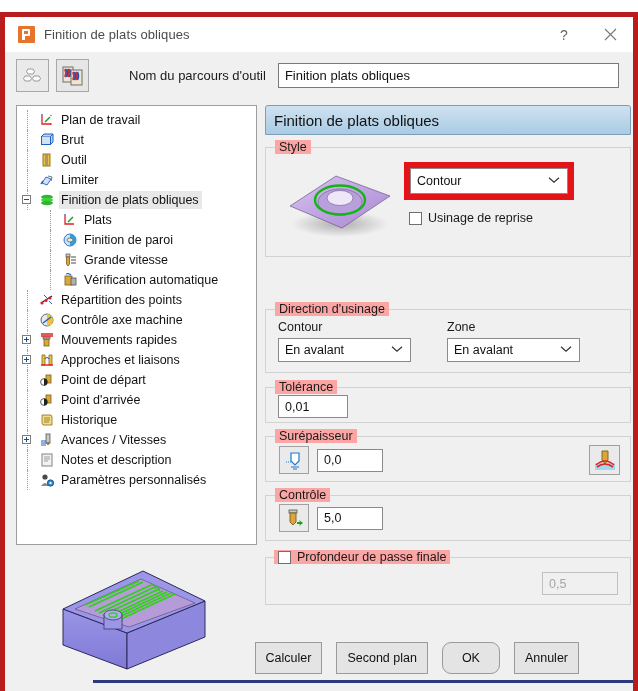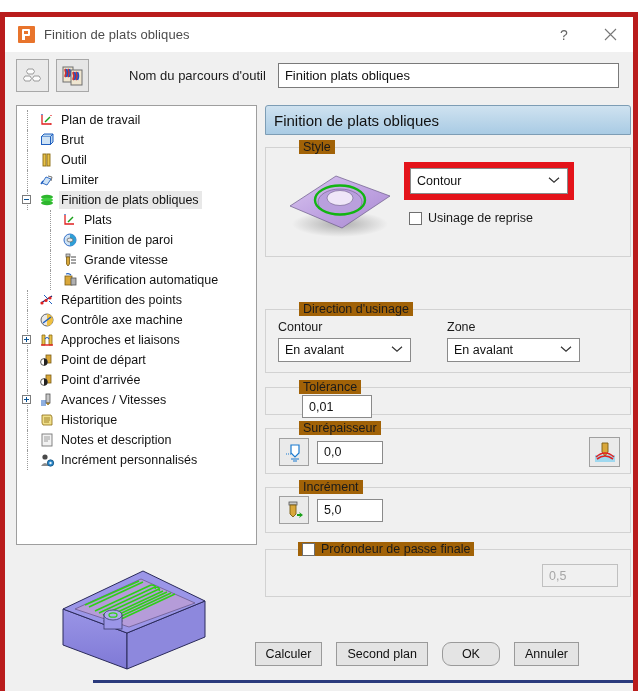--- a/index.html
+++ b/index.html
@@ -104,22 +104,22 @@
     height:30px;border:1px solid #7d9db5;border-radius:3px 3px 0 0;
     background:linear-gradient(#cfe2f0,#a9cbe4);
     display:flex;align-items:center;padding-left:8px;
     font-size:15px;color:#111;box-sizing:border-box;
   }
   .group{
     border:1px solid #d2d2d2;margin-top:10px;position:relative;
     background:#f0f0f0;box-sizing:border-box;
   }
   .group > .gtitle{
-    position:absolute;top:-8px;left:9px;background:#a16207;padding:0 4px;
-    font-size:12.5px;color:#1a1a1a;margin-left:24px;
+    position:absolute;top:-8px;left:9px;background:#fca5a5;padding:0 4px;
+    font-size:12.5px;color:#1a1a1a;
   }
   .fieldlabel{font-size:12.5px;color:#1a1a1a;}
   .combo{
     height:24px;border:1px solid #8a8a8a;background:#fff;
     display:flex;align-items:center;box-sizing:border-box;
     padding-left:6px;font-size:12.5px;color:#111;position:relative;
   }
   .combo .chev{
     position:absolute;right:7px;top:50%;transform:translateY(-60%);
   }
@@ -143,21 +143,21 @@
     box-sizing:border-box;display:flex;align-items:center;justify-content:center;
     flex:none;
   }
   
   .btnbar{
     position:absolute;left:0;right:0;bottom:32px;height:24px;
     display:flex;justify-content:flex-end;padding-right:54px;gap:14px;
     box-sizing:border-box;
   }
   .btn{
-    min-width:60px;height:24px;border:1px solid #9a9a9a;background:#e4e4e4;
+    min-width:60px;height:32px;border:1px solid #9a9a9a;background:#e4e4e4;
     display:flex;align-items:center;justify-content:center;
     font-size:12.5px;color:#111;padding:0 10px;box-sizing:border-box;
   }
   .statusline{
     position:absolute;left:0;right:0;bottom:0;height:18px;background:#f0f0f0;
   }
   .statusline:after{
     content:"";position:absolute;left:88px;right:0;top:0;height:3px;background:#2a3a7c;
   }
 </style>
@@ -305,20 +305,30 @@
               <circle cx="8" cy="8" r="6" fill="#e8e8e8" stroke="#555" stroke-width="0.9"></circle>
               <path d="M8 2 a6 6 0 0 1 0 12 z" fill="#f0c040"></path>
               <path d="M4 11 L12 5" stroke="#2060c0" stroke-width="1.5"></path>
             </svg></span>
           <span class="lbl">Contrôle axe machine</span>
         </div>
         <div class="tnode">
           <span class="dots" style="left: 10px; top: 0px; height: 20px;"></span>
           <span class="expander plus" style="left: 5px; top: 5px;"></span>
           <span class="ticon" style="margin-left: 22px;"><svg width="16" height="16" viewBox="0 0 16 16">
+              <rect x="5" y="7" width="5" height="7" fill="#d9a73a" stroke="#7a5d14" stroke-width="0.8"></rect>
+              <rect x="4" y="5" width="7" height="2" fill="#b0b0b0" stroke="#555" stroke-width="0.7"></rect>
+              <path d="M2 2 h12 M2 4 h12" stroke="#e02020" stroke-width="1.3"></path>
+            </svg></span>
+          <span class="lbl">Mouvements rapides</span>
+        </div>
+        <div class="tnode">
+          <span class="dots" style="left: 10px; top: 0px; height: 20px;"></span>
+          <span class="expander plus" style="left: 5px; top: 5px;"></span>
+          <span class="ticon" style="margin-left: 22px;"><svg width="16" height="16" viewBox="0 0 16 16">
               <path d="M3 3 h3 v10 h-3 z" fill="#e8c24a" stroke="#8a6b13" stroke-width="0.8"></path>
               <path d="M10 3 h3 v10 h-3 z" fill="#e8c24a" stroke="#8a6b13" stroke-width="0.8"></path>
               <path d="M2 13 h12" stroke="#e02020" stroke-width="1.4"></path>
               <path d="M6 7 q2 -3 4 0" stroke="#2060c0" stroke-width="1.1" fill="none"></path>
             </svg></span>
           <span class="lbl">Approches et liaisons</span>
         </div>
         <div class="tnode">
           <span class="dots" style="left: 10px; top: 0px; height: 20px;"></span>
           <span class="ticon" style="margin-left: 22px;"><svg width="16" height="16" viewBox="0 0 16 16">
@@ -332,53 +342,53 @@
           <span class="dots" style="left: 10px; top: 0px; height: 20px;"></span>
           <span class="ticon" style="margin-left: 22px;"><svg width="16" height="16" viewBox="0 0 16 16">
               <rect x="7" y="3" width="5" height="8" fill="#d9a73a" stroke="#7a5d14" stroke-width="0.8"></rect>
               <circle cx="5" cy="10" r="3.4" fill="#fff" stroke="#333" stroke-width="0.8"></circle>
               <path d="M5 6.6 a3.4 3.4 0 0 1 0 6.8 z" fill="#222"></path>
             </svg></span>
           <span class="lbl">Point d'arrivée</span>
         </div>
         <div class="tnode">
           <span class="dots" style="left: 10px; top: 0px; height: 20px;"></span>
+          <span class="ticon" style="margin-left: 22px;"><svg width="16" height="16" viewBox="0 0 16 16">
+              <path d="M3 3 h9 l1 2 v8 h-9 l-1 -2 z" fill="#f0df8a" stroke="#8a6b13" stroke-width="0.8"></path>
+              <path d="M5 6 h6 M5 8 h6 M5 10 h5" stroke="#8a6b13" stroke-width="0.8"></path>
+            </svg></span>
+          <span class="lbl">Historique</span>
+        </div>
+        <div class="tnode">
+          <span class="dots" style="left: 10px; top: 0px; height: 20px;"></span>
           <span class="expander plus" style="left: 5px; top: 5px;"></span>
           <span class="ticon" style="margin-left: 22px;"><svg width="16" height="16" viewBox="0 0 16 16">
               <rect x="7" y="2" width="4" height="9" fill="#c8c8c8" stroke="#555" stroke-width="0.8"></rect>
               <path d="M7.5 11 h3 l-1.5 2 z" fill="#d9a73a" stroke="#7a5d14" stroke-width="0.7"></path>
               <path d="M2 9 h5 M2 11 h5 M2 13 h5" stroke="#2060c0" stroke-width="1"></path>
             </svg></span>
           <span class="lbl">Avances / Vitesses</span>
-        </div>
-        <div class="tnode">
-          <span class="dots" style="left: 10px; top: 0px; height: 20px;"></span>
-          <span class="ticon" style="margin-left: 22px;"><svg width="16" height="16" viewBox="0 0 16 16">
-              <path d="M3 3 h9 l1 2 v8 h-9 l-1 -2 z" fill="#f0df8a" stroke="#8a6b13" stroke-width="0.8"></path>
-              <path d="M5 6 h6 M5 8 h6 M5 10 h5" stroke="#8a6b13" stroke-width="0.8"></path>
-            </svg></span>
-          <span class="lbl">Historique</span>
         </div>
         <div class="tnode">
           <span class="dots" style="left: 10px; top: 0px; height: 20px;"></span>
           <span class="ticon" style="margin-left: 22px;"><svg width="16" height="16" viewBox="0 0 16 16">
               <rect x="3" y="2" width="10" height="12" fill="#f2f2f2" stroke="#777" stroke-width="0.9"></rect>
               <path d="M5 5 h6 M5 7 h6 M5 9 h4" stroke="#888" stroke-width="0.8"></path>
             </svg></span>
           <span class="lbl">Notes et description</span>
         </div>
         <div class="tnode">
           <span class="dots" style="left: 10px; top: 0px; height: 20px;"></span>
           <span class="ticon" style="margin-left: 22px;"><svg width="16" height="16" viewBox="0 0 16 16">
               <circle cx="6" cy="5" r="2.6" fill="#4a4a4a"></circle>
               <path d="M2 14 q4 -6 8 0 z" fill="#8a8a8a"></path>
               <circle cx="11.5" cy="11" r="3.2" fill="#2a86c8" stroke="#14527d" stroke-width="0.8"></circle>
               <circle cx="11.5" cy="11" r="1.2" fill="#e8f4fb"></circle>
             </svg></span>
-          <span class="lbl">Incrément personnalisés</span>
+          <span class="lbl">Paramètres personnalisés</span>
         </div>
       </div>
   </div>
 
   <div class="preview">
     <svg width="180" height="120" viewBox="0 0 180 120">
       <defs>
         <linearGradient id="sideG" x1="0" y1="0" x2="0" y2="1">
           <stop offset="0" stop-color="#9a95e6"></stop>
             <stop offset="1" stop-color="#7f79d6"></stop>
@@ -467,21 +477,21 @@
           <div class="combo" style="margin-top:4px;">
             <span>En avalant</span>
             <svg class="chev" width="12" height="8" viewBox="0 0 12 8">
               <path d="M1 1.5 L6 6 L11 1.5" stroke="#333" stroke-width="1.2" fill="none"></path>
             </svg>
           </div>
         </div>
       </div>
     </div>
 
-    <div class="group" style="height:28px;margin-top:14px;padding-left:24px;">
+    <div class="group" style="height:36px;margin-top:14px;">
       <div class="gtitle">Tolérance</div>
       <div style="padding:7px 0 0 12px;">
         <div class="txtbox" style="width:70px;">0,01</div>
       </div>
     </div>
 
     <div class="group" style="height:46px;margin-top:13px;">
       <div class="gtitle">Surépaisseur</div>
       <div style="display:flex;align-items:center;padding:8px 10px 0 13px;">
         <div class="iconbtn">
@@ -496,21 +506,21 @@
           <svg width="22" height="22" viewBox="0 0 22 22">
             <rect x="1" y="14" width="20" height="7" fill="#9fd8ef"></rect>
             <path d="M8 2 h6 v9 l-3 4 l-3 -4 Z" fill="#d9a73a" stroke="#7a5d14" stroke-width="0.9"></path>
             <path d="M2 16 q9 -8 18 0 M3 18 q8 -6 16 0" stroke="#e02020" stroke-width="1.6" fill="none"></path>
           </svg>
         </div>
       </div>
     </div>
 
     <div class="group" style="height:46px;margin-top:13px;">
-      <div class="gtitle">Incrément</div>
+      <div class="gtitle">Contrôle</div>
       <div style="display:flex;align-items:center;padding:8px 10px 0 13px;">
         <div class="iconbtn">
           <svg width="20" height="20" viewBox="0 0 20 20">
             <rect x="5" y="2" width="8" height="3" fill="#c8c8c8" stroke="#555" stroke-width="0.8"></rect>
             <path d="M6 5 h6 v9 l-3 3 l-3 -3 Z" fill="#d9a73a" stroke="#7a5d14" stroke-width="0.9"></path>
             <path d="M13 14 h3 l-1 -2 l4 3 l-4 3 l1 -2 h-3 Z" fill="#18a018"></path>
           </svg>
         </div>
         <div class="txtbox" style="width:66px;margin-left:8px;">5,0</div>
       </div>

